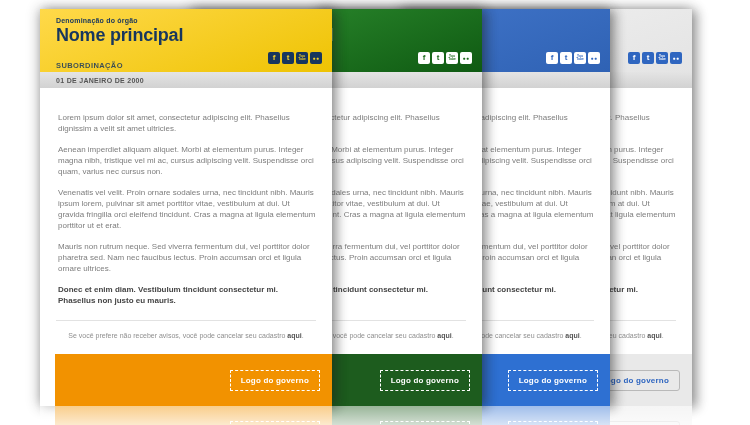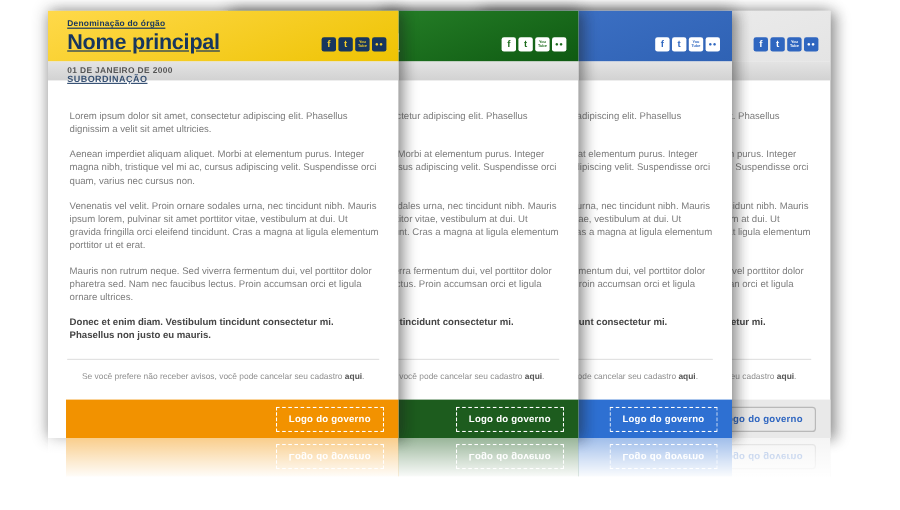--- a/index.html
+++ b/index.html
@@ -16,25 +16,24 @@
   .card-2{left:318px;z-index:20;}
   .card-3{left:400px;z-index:10;}
 
   .card-inner{
     position:relative;width:292px;background:#ffffff;
     box-shadow:0 0 12px rgba(30,30,30,.45), 6px 2px 10px rgba(30,30,30,.25);
   }
 
   
   .hdr{
-    position:relative;height:42px;box-sizing:border-box;
+    position:relative;height:63px;box-sizing:border-box;
     padding:8px 16px 4px 16px;
     background:linear-gradient(160deg, var(--hdr-from), var(--hdr-to));
     color:var(--hdr-fg);
-    text-decoration:underline;
   }
   .org{font-size:7px;font-weight:bold;letter-spacing:.2px;}
   .title{font-size:18px;font-weight:bold;line-height:20px;margin-top:1px;letter-spacing:-.2px;}
   .sub{font-size:7.5px;font-weight:bold;letter-spacing:.4px;margin-top:16px;opacity:.85;}
   .social{position:absolute;right:10px;bottom:8px;display:flex;gap:2px;}
   .sicon{
     width:12px;height:12px;border-radius:2px;background:var(--icon-bg);color:var(--icon-fg);
     display:flex;align-items:center;justify-content:center;
     font-weight:bold;font-size:8px;line-height:1;cursor:pointer;
   }
@@ -57,21 +56,21 @@
   .divider{height:1px;background:#e2e2e2;margin:14px 16px 0 16px;}
 
   .note{
     padding:10px 14px 14px 14px;text-align:center;
     font-size:7px;color:#8f8f8f;line-height:9px;
   }
   .note .lnk{color:#555;font-weight:bold;cursor:pointer;}
 
   
   .ftr{
-    height:32px;background:var(--ftr-bg);position:relative;
+    height:52px;background:var(--ftr-bg);position:relative;
     display:flex;align-items:center;justify-content:flex-end;padding-right:12px;box-sizing:border-box;margin-left:15px;
   }
   .logo-btn{
     border:1px dashed var(--btn-border);color:var(--btn-fg);
     font-size:8px;font-weight:bold;padding:5px 10px;letter-spacing:.2px;
     background:transparent;border-radius:1px;cursor:pointer;white-space:nowrap;
   }
   .btn-solid .logo-btn{border:1px solid var(--btn-border);border-radius:3px;}
 
   

